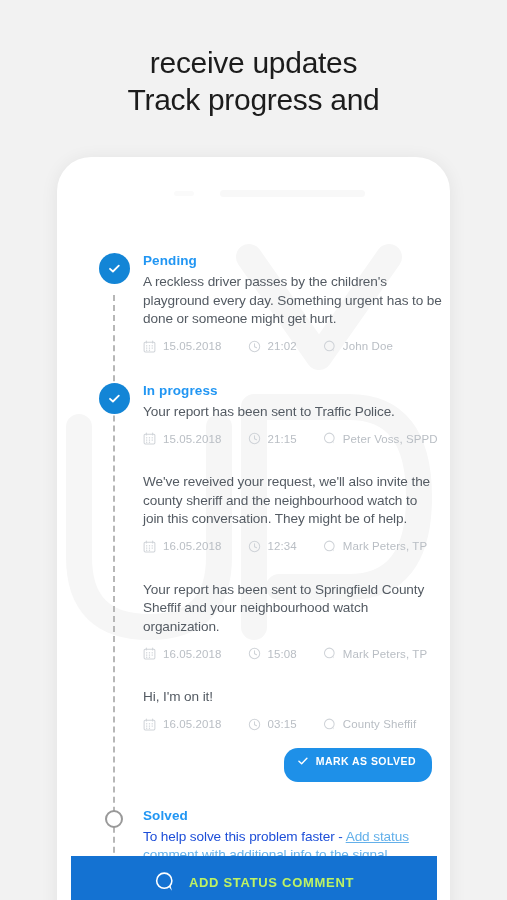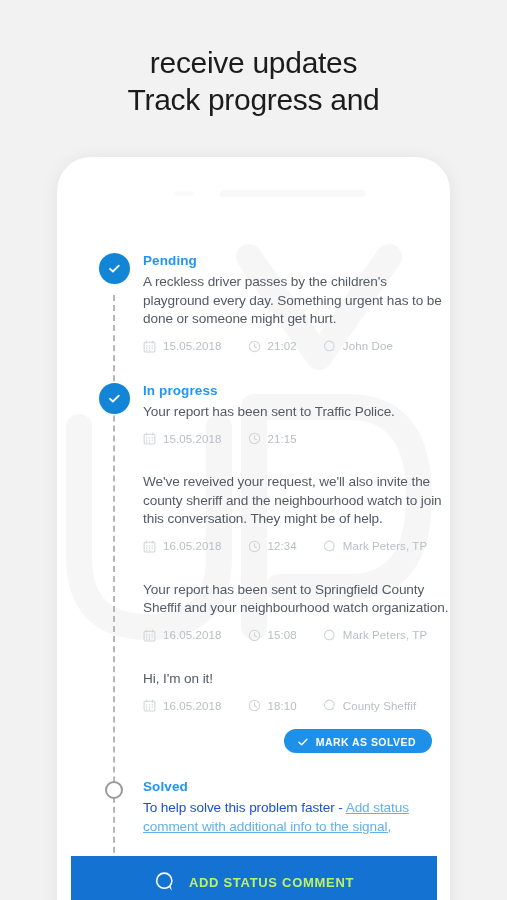--- a/index.html
+++ b/index.html
@@ -162,36 +162,36 @@
     display: flex;
     align-items: center;
   }
   .meta-item + .meta-item { margin-left: 26px; text-align: right; }
   .meta-ico {
     display: inline-flex;
     margin-right: 7px;
   }
   .meta-ico svg { display: block; }
 
-  .msg { margin-top: 28px; padding-left: 86px; }
+  .msg { margin-top: 28px; padding-left: 86px; padding-right: 18px; }
 
   
   .solved-row {
     display: flex;
     justify-content: flex-end;
     padding-right: 18px;
     margin-top: 17px;
   }
   .pill {
     display: inline-flex;
     align-items: center;
     background: #1e90e8;
     color: #ffffff;
     border-radius: 14px;
-    padding: 7px 16px 5px 13px;
+    padding: 7px 16px 15px 13px;
     font-size: 10.5px;
     font-weight: 700;
     letter-spacing: 0.45px;
     border: none;
     cursor: pointer;
   }
   .pill svg { display: block; margin-right: 7px; }
 
   
   .cta {
@@ -321,20 +321,29 @@
         </span>
         <span class="meta-item">
           <span class="meta-ico">
             <svg width="13" height="13" viewBox="0 0 14 14" fill="none">
               <circle cx="7" cy="7" r="5.6" stroke="#cfd3d8" stroke-width="1.1"></circle>
               <path d="M7 4 L7 7.2 L9.2 8.4" stroke="#cfd3d8" stroke-width="1.1" stroke-linecap="round" stroke-linejoin="round"></path>
             </svg>
           </span>
           <span>21:15</span>
         </span>
+        <span class="meta-item">
+          <span class="meta-ico">
+            <svg width="13" height="13" viewBox="0 0 14 14" fill="none">
+              <circle cx="6.8" cy="6.4" r="5.2" stroke="#cfd3d8" stroke-width="1.1"></circle>
+              <path d="M9.9 10.2 L11.6 12.4 L10.8 9.4" fill="#cfd3d8"></path>
+            </svg>
+          </span>
+          <span>Peter Voss, SPPD</span>
+        </span>
       </div>
     </div>
 
     <div class="msg">
       <div class="body-text">We've reveived your request, we'll also invite the county sheriff and the neighbourhood watch to join this conversation. They might be of help.</div>
       <div class="meta">
         <span class="meta-item">
           <span class="meta-ico">
             <svg width="13" height="13" viewBox="0 0 14 14" fill="none">
               <rect x="1.2" y="2.4" width="11.6" height="10.4" rx="1.2" stroke="#cfd3d8" stroke-width="1.1"></rect>
@@ -439,21 +448,21 @@
           </span>
           <span>16.05.2018</span>
         </span>
         <span class="meta-item">
           <span class="meta-ico">
             <svg width="13" height="13" viewBox="0 0 14 14" fill="none">
               <circle cx="7" cy="7" r="5.6" stroke="#cfd3d8" stroke-width="1.1"></circle>
               <path d="M7 4 L7 7.2 L9.2 8.4" stroke="#cfd3d8" stroke-width="1.1" stroke-linecap="round" stroke-linejoin="round"></path>
             </svg>
           </span>
-          <span>18:10</span>
+          <span>03:15</span>
         </span>
         <span class="meta-item">
           <span class="meta-ico">
             <svg width="13" height="13" viewBox="0 0 14 14" fill="none">
               <circle cx="6.8" cy="6.4" r="5.2" stroke="#cfd3d8" stroke-width="1.1"></circle>
               <path d="M9.9 10.2 L11.6 12.4 L10.8 9.4" fill="#cfd3d8"></path>
             </svg>
           </span>
           <span>County Sheffif</span>
         </span>

